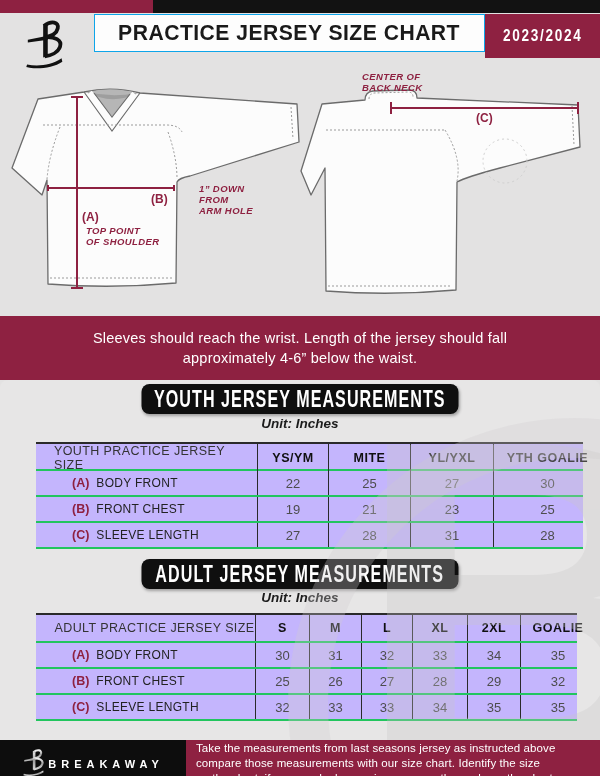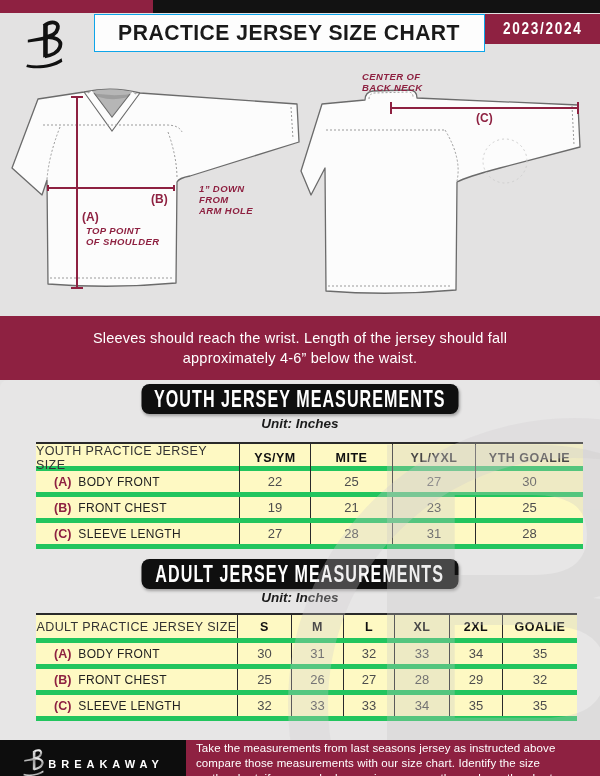--- a/index.html
+++ b/index.html
@@ -11,21 +11,21 @@
   .top-strip { display:flex; height:13px; width:600px; }
   .top-strip .maroon-seg { width:153px; background:#8e2141; }
   .top-strip .black-seg { flex:1; background:#121212; }
 
   .header-band { position:relative; height:62px; background:#e3e2e2; }
   .brand-logo { position:absolute; left:24px; top:5px; }
   .title-box { position:absolute; left:94px; top:1px; width:391px; height:38px;
                background:#fdfdfd; border:1px solid #0ea5e9; display:flex; align-items:center; justify-content:center; }
   .title-box span { font-size:22px; font-weight:800; letter-spacing:.5px; color:#1a1a1a;
                     display:inline-block; transform:scaleX(.96); }
-  .season-box { position:absolute; left:485px; top:1px; width:115px; height:30px;
+  .season-box { position:absolute; left:485px; top:1px; width:115px; height:44px;
                 background:#8e2141; display:flex; align-items:center; justify-content:center; }
   .season-box span { color:#fff; font-weight:bold; font-size:16px; letter-spacing:2px;
                      display:inline-block; transform:scaleX(.85); }
 
   
   .diagram { position:relative; height:241px; background:#e3e2e2; }
   .diagram svg { position:absolute; left:0; top:0; }
   .anno { position:absolute; color:#8e2141; }
   .anno.caption { font-style:italic; font-size:9.5px; line-height:11px; letter-spacing:.4px; font-weight:600; }
   .anno.keylabel { font-weight:bold; font-size:12px; }
@@ -39,21 +39,21 @@
 
   .pill { position:absolute; left:50%; transform:translateX(-50%); width:317px; height:30px;
           background:#0f0f0f; border-radius:8px; display:flex; align-items:center; justify-content:center;
           box-shadow:1px 2px 3px rgba(0,0,0,.3); z-index:2; }
   .pill span { color:#fff; font-weight:bold; font-size:23px; letter-spacing:1.5px;
                display:inline-block; transform:scaleX(.70); white-space:nowrap; }
   .unit { position:absolute; width:100%; text-align:center; font-style:italic; font-weight:600;
           font-size:13.5px; color:#1c1c1c; z-index:2; }
 
   .mtable { position:absolute; border-top:2px solid #2a2a2a; background:transparent; z-index:2; }
-  .mrow { display:grid; border-bottom:5px solid #22c55e; background:#fef9c3; }
+  .mrow { display:grid; border-bottom:2px solid #22c55e; background:#c4b5fd;padding-left:18px; }
   .youth-grid { grid-template-columns:203px 71px 82px 83px 108px; }
   .adult-grid { grid-template-columns:201px 54px 52px 51px 55px 53px 75px; }
   .mrow > div { display:flex; align-items:center; justify-content:center; }
   .mrow > div + div { border-left:1.5px solid #2a2a2a; }
   .mrow.head { height:27px; }
   .mrow.body-row { height:26px; }
   .size-header-cell { font-size:12.5px; color:#333; letter-spacing:.4px; }
   .col-header { font-weight:bold; font-size:12.5px; color:#101010; letter-spacing:.5px; }
   .row-label-cell { justify-content:flex-start !important; padding-left:18px; gap:7px; }
   .row-key { color:#8e2141; font-weight:bold; font-size:12.5px; }

